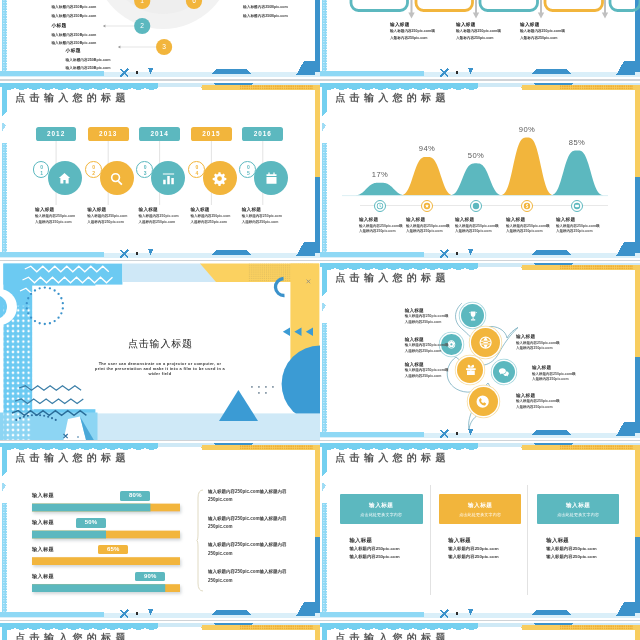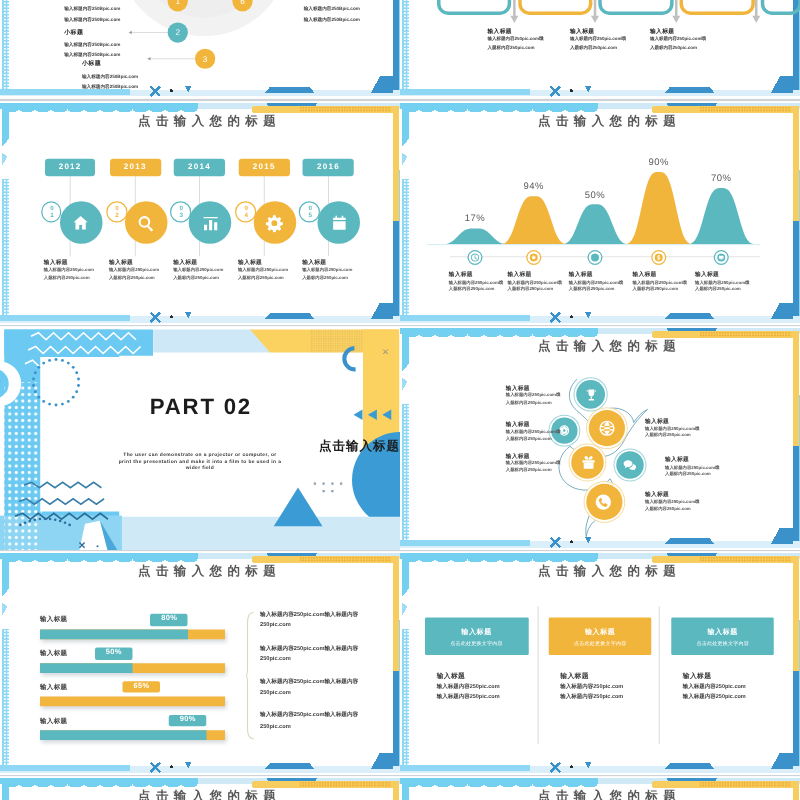--- a/index.html
+++ b/index.html
@@ -3,21 +3,21 @@
 <meta charset="utf-8">
 <title>PPT Template Preview</title>
 <style>
   html,body{margin:0;padding:0;background:#ffffff;width:640px;height:640px;overflow:hidden;
     font-family:"Liberation Sans",sans-serif;}
   #page{position:relative;width:640px;height:640px;overflow:hidden;background:#cfd3d7;}
   .slide{position:absolute;width:320px;height:179px;overflow:hidden;background:#fff;}
   .cs-frame{position:absolute;inset:0;z-index:1;}
   .cs-frame svg{display:block;width:320px;height:179px;}
   .cs-body{position:absolute;left:0;top:0;width:320px;height:179px;z-index:6;}
-  .cs-title{position:absolute;left:11px;right:0;top:11.3px;text-align:center;font-size:10px;
+  .cs-title{position:absolute;left:11px;right:0;top:11.3px;font-size:10px;
     line-height:12px;font-weight:700;color:#585858;letter-spacing:4.3px;text-indent:4.3px;z-index:8;white-space:nowrap;}
   
   .bars-wrap{position:absolute;left:0;top:0;width:320px;height:179px;}
   .bars-wrap svg{display:block;width:320px;height:179px;}
   .bar-cat{position:absolute;left:32px;font-size:5.2px;font-weight:700;color:#3b3b3b;letter-spacing:.3px;}
   .bar-val{position:absolute;width:30px;height:9.5px;line-height:9.5px;text-align:center;
     font-size:6px;font-weight:700;color:#fff;border-radius:1.6px;letter-spacing:.2px;}
   .notes-brace{position:absolute;left:196px;top:48px;width:8px;height:103px;}
   .notes-brace svg{display:block;width:8px;height:103px;}
   .bar-note{position:absolute;left:208px;width:82px;font-size:4.5px;line-height:1.85;
@@ -59,22 +59,22 @@
   .flow-svg svg{display:block;width:320px;height:179px;}
   .fl-circ{position:absolute;border-radius:50%;display:flex;align-items:center;justify-content:center;}
   .fl-txt{position:absolute;width:62px;}
   .fl-h{font-size:4.6px;font-weight:700;color:#333;letter-spacing:.2px;}
   .fl-l{margin-top:1.6px;font-size:3.5px;color:#555;font-weight:700;}
   
   .sec-bg{position:absolute;left:0;top:0;width:320px;height:179px;}
   .sec-bg svg{display:block;width:320px;height:179px;}
   .sec-part{position:absolute;left:0;right:0;top:55.5px;text-align:center;font-size:17.8px;
     line-height:17.8px;font-weight:700;color:#1c1c1c;letter-spacing:1.4px;text-indent:1.4px;z-index:5;}
-  .sec-sub{position:absolute;left:0;right:0;top:91px;text-align:right;font-size:10px;
-    line-height:11px;font-weight:700;color:#1c1c1c;letter-spacing:.8px;text-indent:.8px;z-index:5;}
+  .sec-sub{position:absolute;left:0;right:0;top:77px;text-align:center;font-size:10px;
+    line-height:11px;font-weight:400;color:#1c1c1c;letter-spacing:.8px;text-indent:.8px;z-index:5;}
   .sec-body{position:absolute;left:93.5px;width:133px;top:101px;text-align:center;font-size:3.9px;
     font-weight:700;color:#333;line-height:4.9px;letter-spacing:.32px;z-index:5;}
   
   .c1-svg{position:absolute;left:0;top:0;width:320px;height:179px;}
   .c1-svg svg{display:block;width:320px;height:179px;}
   .c1-blk{position:absolute;width:70px;}
   .c1-h{font-size:4.8px;font-weight:700;color:#222;letter-spacing:.3px;margin-bottom:2.6px;}
   .c1-l{margin-top:3.4px;font-size:3.7px;color:#444;font-weight:700;}
   
   .c2-svg{position:absolute;left:0;top:0;width:320px;height:179px;}
@@ -411,21 +411,21 @@
             <path d="M180.00,114.60 L180.00,114.40 L180.80,114.26 L181.60,114.05 L182.40,113.74 L183.20,113.29 L184.00,112.65 L184.80,111.80 L185.60,110.68 L186.40,109.26 L187.20,107.51 L188.00,105.40 L188.80,102.94 L189.60,100.14 L190.40,97.04 L191.20,93.69 L192.00,90.15 L192.80,86.50 L193.60,82.83 L194.40,79.21 L195.20,75.73 L196.00,72.47 L196.80,69.47 L197.60,66.78 L198.40,64.43 L199.20,62.42 L200.00,60.77 L200.80,59.45 L201.60,58.43 L202.40,57.68 L203.20,57.17 L204.00,56.84 L204.80,56.66 L205.60,56.58 L206.40,56.55 L207.20,56.55 L208.00,56.56 L208.80,56.61 L209.60,56.73 L210.40,56.98 L211.20,57.40 L212.00,58.02 L212.80,58.90 L213.60,60.07 L214.40,61.55 L215.20,63.38 L216.00,65.56 L216.80,68.08 L217.60,70.93 L218.40,74.07 L219.20,77.45 L220.00,81.01 L220.80,84.66 L221.60,88.33 L222.40,91.94 L223.20,95.39 L224.00,98.63 L224.80,101.58 L225.60,104.22 L226.40,106.50 L227.20,108.43 L228.00,110.01 L228.80,111.28 L229.60,112.26 L230.40,112.99 L231.20,113.53 L232.00,113.91 L232.80,114.17 L233.60,114.34 L233.60,114.60 Z" fill="#f2b53c"></path>
             <path d="M230.00,114.60 L230.00,114.44 L230.80,114.34 L231.60,114.17 L232.40,113.93 L233.20,113.58 L234.00,113.09 L234.80,112.42 L235.60,111.55 L236.40,110.45 L237.20,109.08 L238.00,107.45 L238.80,105.53 L239.60,103.36 L240.40,100.94 L241.20,98.34 L242.00,95.58 L242.80,92.74 L243.60,89.89 L244.40,87.07 L245.20,84.37 L246.00,81.83 L246.80,79.50 L247.60,77.40 L248.40,75.58 L249.20,74.02 L250.00,72.73 L250.80,71.70 L251.60,70.91 L252.40,70.33 L253.20,69.93 L254.00,69.68 L254.80,69.53 L255.60,69.47 L256.40,69.45 L257.20,69.45 L258.00,69.46 L258.80,69.49 L259.60,69.59 L260.40,69.79 L261.20,70.11 L262.00,70.60 L262.80,71.28 L263.60,72.19 L264.40,73.34 L265.20,74.76 L266.00,76.46 L266.80,78.42 L267.60,80.63 L268.40,83.08 L269.20,85.71 L270.00,88.47 L270.80,91.31 L271.60,94.17 L272.40,96.97 L273.20,99.66 L274.00,102.18 L274.80,104.48 L275.60,106.52 L276.40,108.30 L277.20,109.80 L278.00,111.03 L278.80,112.01 L279.60,112.78 L280.40,113.35 L281.20,113.77 L282.00,114.06 L282.80,114.26 L283.60,114.40 L283.60,114.60 Z" fill="#5cb8bf"></path>
             <rect x="22" y="114.2" width="266" height="0.9" fill="#d9eef3"></rect>
             <rect x="40" y="124" width="248" height="0.8" fill="#e3e3e3"></rect>
           </svg>
         </div>
         <div class="bell-lab" style="left:40px;top:89.19999999999999px">17%</div>
         <div class="bell-lab" style="left:87px;top:63.39999999999999px">94%</div>
         <div class="bell-lab" style="left:136px;top:69.85px">50%</div>
         <div class="bell-lab" style="left:187px;top:44.04999999999999px">90%</div>
-        <div class="bell-lab" style="left:237px;top:56.94999999999999px">70%</div>
+        <div class="bell-lab" style="left:237px;top:56.94999999999999px">85%</div>
         <div class="bell-ico" style="left:54px;border-color:#5cb8bf">
           <svg class="ico" viewBox="0 0 24 24" width="8" height="8" xmlns="http://www.w3.org/2000/svg">
             <path d="M12 2.4 a9.6 9.6 0 1 0 0 19.2 a9.6 9.6 0 0 0 0 -19.2 z m0 2.2 a7.4 7.4 0 1 1 0 14.8 a7.4 7.4 0 0 1 0 -14.8 z M11 6.6 h2 v5.8 l4 2.4 l-1 1.7 l-5 -3 z" fill="#5cb8bf"></path>
           </svg>
         </div>
         <div class="bell-ico" style="left:101px;border-color:#f2b53c">
           <svg class="ico" viewBox="0 0 24 24" width="8" height="8" xmlns="http://www.w3.org/2000/svg">
             <path d="M12 2.4 a9.6 9.6 0 1 0 0 19.2 a9.6 9.6 0 0 0 0 -19.2 z M12 6 l1.8 3.6 l4 0.6 l-2.9 2.8 l0.7 4 l-3.6 -1.9 l-3.6 1.9 l0.7 -4 l-2.9 -2.8 l4 -0.6 z" fill="#f2b53c"></path>
           </svg>
         </div>
@@ -555,21 +555,20 @@
             <circle cx="48.14" cy="155.79" r="1.05" fill="#2f6f9e"></circle>
             <circle cx="52.00" cy="157.17" r="1.05" fill="#2f6f9e"></circle>
             <circle cx="55.72" cy="158.92" r="1.05" fill="#2f6f9e"></circle>
             <path d="M68,158 L80,155.5 L86,179 L63.5,179 Z" fill="#ffffff"></path>
             <path d="M80,155.5 L93.8,179 L86,179 Z" fill="#4aa8d8"></path>
             <path d="M63.5,173 l4.2,4.2 M67.7,173 l-4.2,4.2" stroke="#2f6f9e" stroke-width="1.1"></path>
             <circle cx="78" cy="176" r="0.8" fill="#2f6f9e"></circle>
           </g>
         </svg>
       </div>
-      <div class="sec-part">PART  02</div>
       <div class="sec-sub">点击输入标题</div>
       <div class="sec-body">The user can demonstrate on a projector or computer, or print the presentation and make it into a film to be used in a wider field</div>
     </div>
   <div class="slide" id="sl-6" style="left:320px;top:261px;">
       <div class="cs-frame">
         <svg viewBox="0 0 320 179" xmlns="http://www.w3.org/2000/svg" shape-rendering="crispEdges">
           <defs>
             <pattern id="dotW" width="2.6" height="2.6" patternUnits="userSpaceOnUse">
               <rect x="0.6" y="0.6" width="1.1" height="1.1" fill="#ffffff"></rect>
             </pattern>

